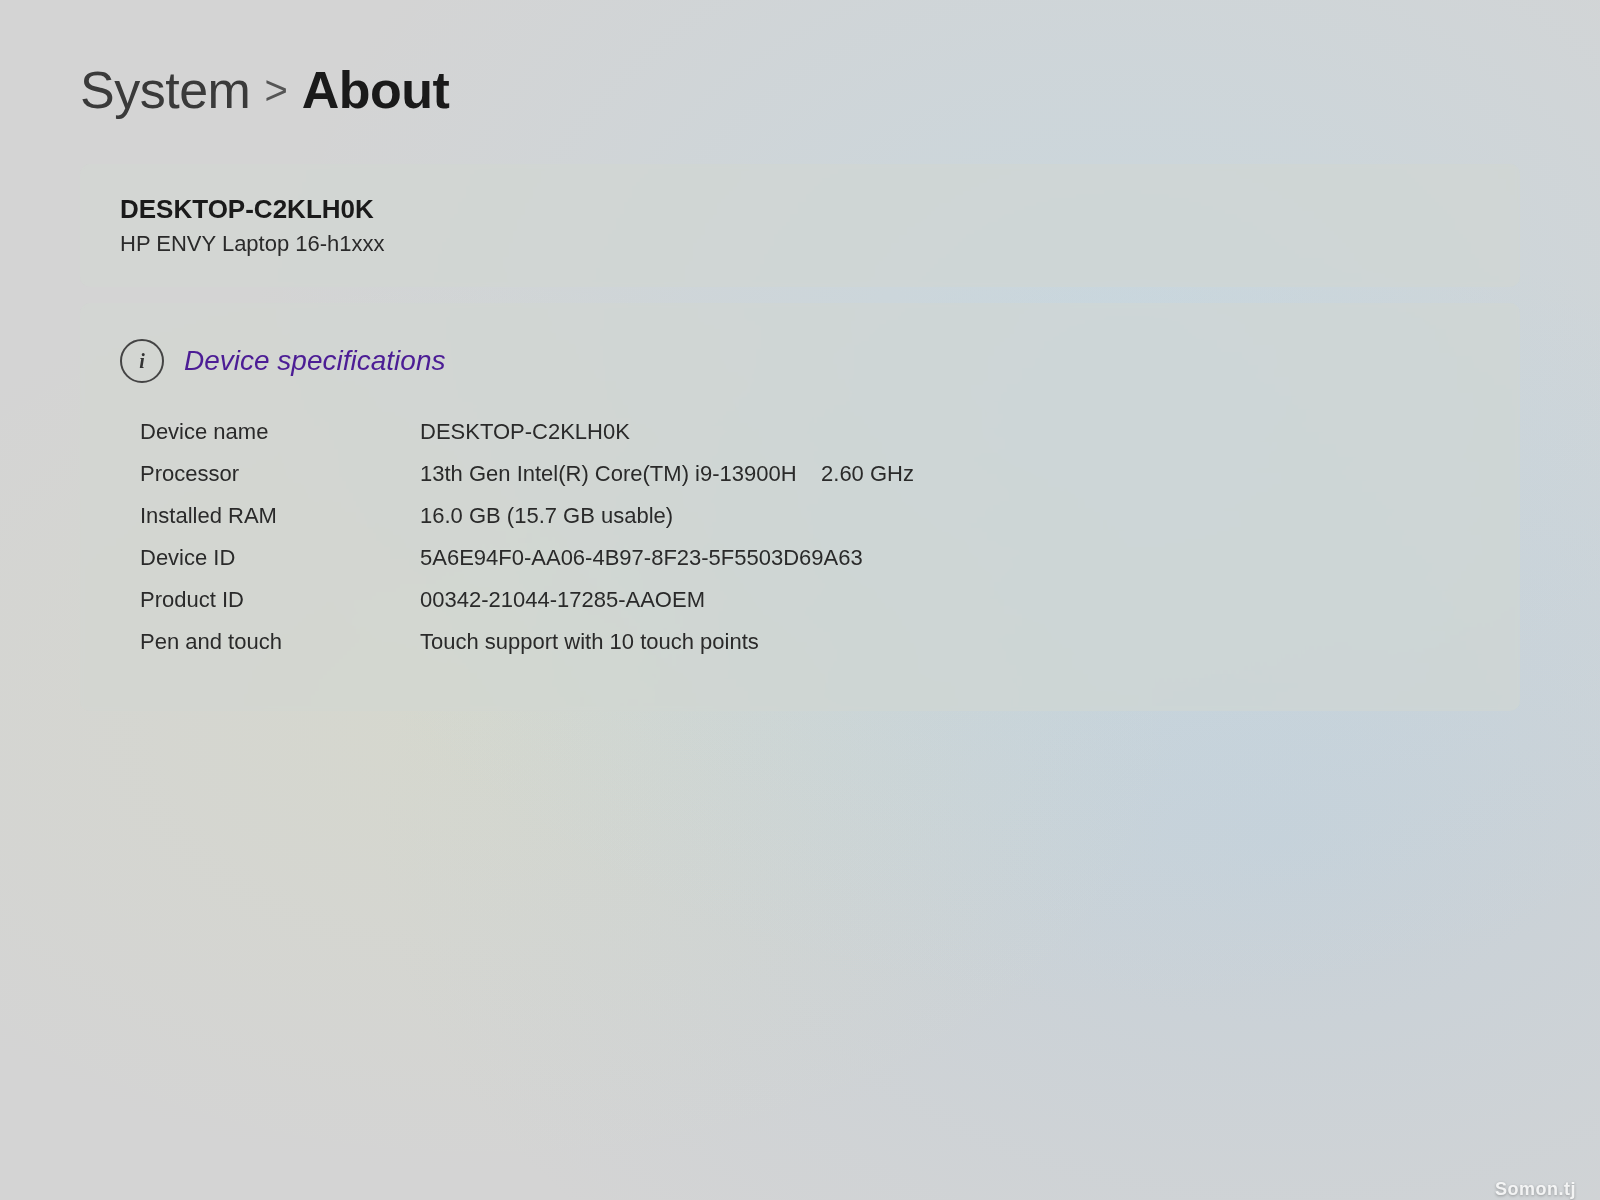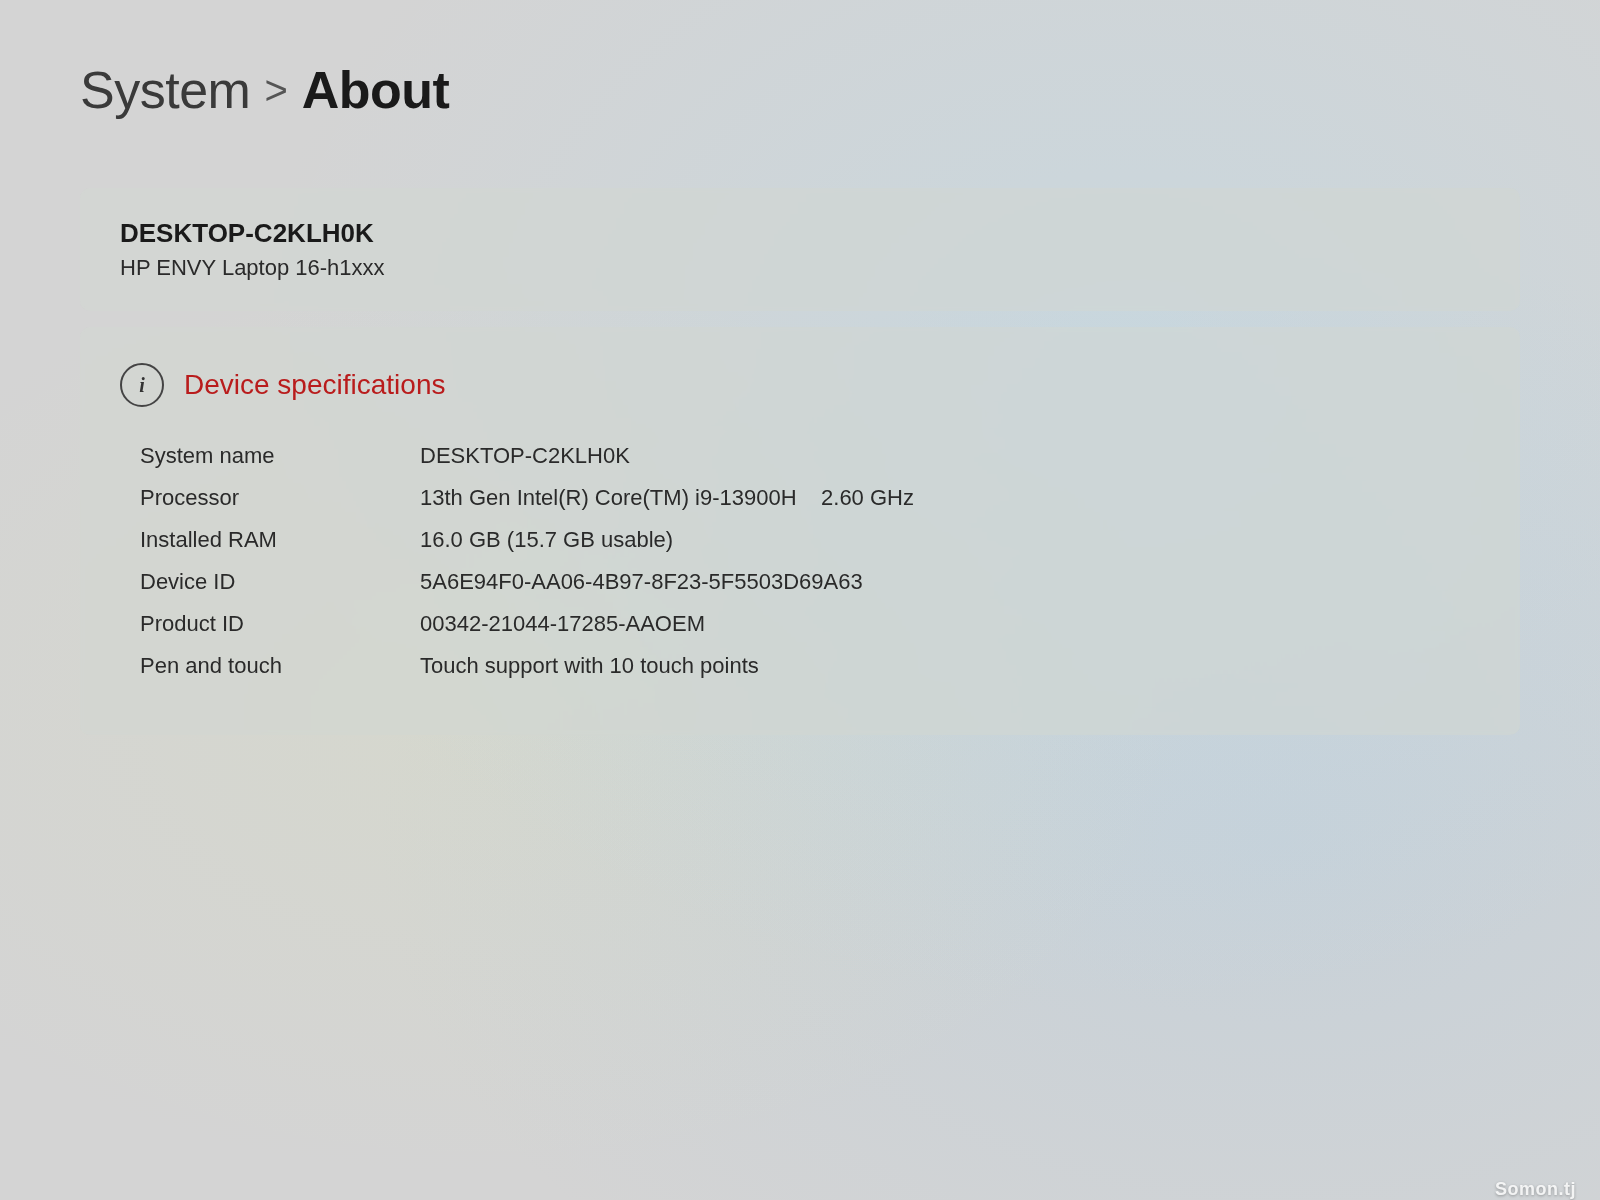--- a/index.html
+++ b/index.html
@@ -32,21 +32,21 @@
     .main-content {
       padding: 60px 80px 40px 80px;
       position: relative;
       z-index: 1;
     }
 
     .breadcrumb {
       display: flex;
       align-items: center;
       gap: 14px;
-      margin-bottom: 68px;
+      margin-bottom: 44px;
     }
 
     .breadcrumb-system {
       font-size: 52px;
       font-weight: 400;
       color: #3a3a3a;
       letter-spacing: -0.5px;
     }
 
     .breadcrumb-arrow {
@@ -113,21 +113,22 @@
       font-size: 20px;
       color: #333;
       font-style: italic;
       font-weight: 600;
       font-family: Georgia, serif;
     }
 
     .specs-title {
       font-size: 28px;
       font-weight: 500;
-      color: #b91c1c;
+      color: #4c1d95;
+      font-style: italic;
     }
 
     .specs-table {
       padding-left: 20px;
     }
 
     .spec-row {
       display: flex;
       align-items: baseline;
       margin-bottom: 16px;
@@ -205,21 +206,21 @@
     <div class="specs-header">
       <div class="info-icon">
         <span class="info-icon-inner">i</span>
       </div>
       <span class="specs-title">Device specifications</span>
     </div>
 
     <div class="specs-table">
 
       <div class="spec-row">
-        <span class="spec-label">System name</span>
+        <span class="spec-label">Device name</span>
         <span class="spec-value">DESKTOP-C2KLH0K</span>
       </div>
 
       <div class="spec-row">
         <span class="spec-label">Processor</span>
         <span class="spec-value">13th Gen Intel(R) Core(TM) i9-13900H &nbsp;&nbsp; 2.60 GHz</span>
       </div>
 
       <div class="spec-row">
         <span class="spec-label">Installed RAM</span>

